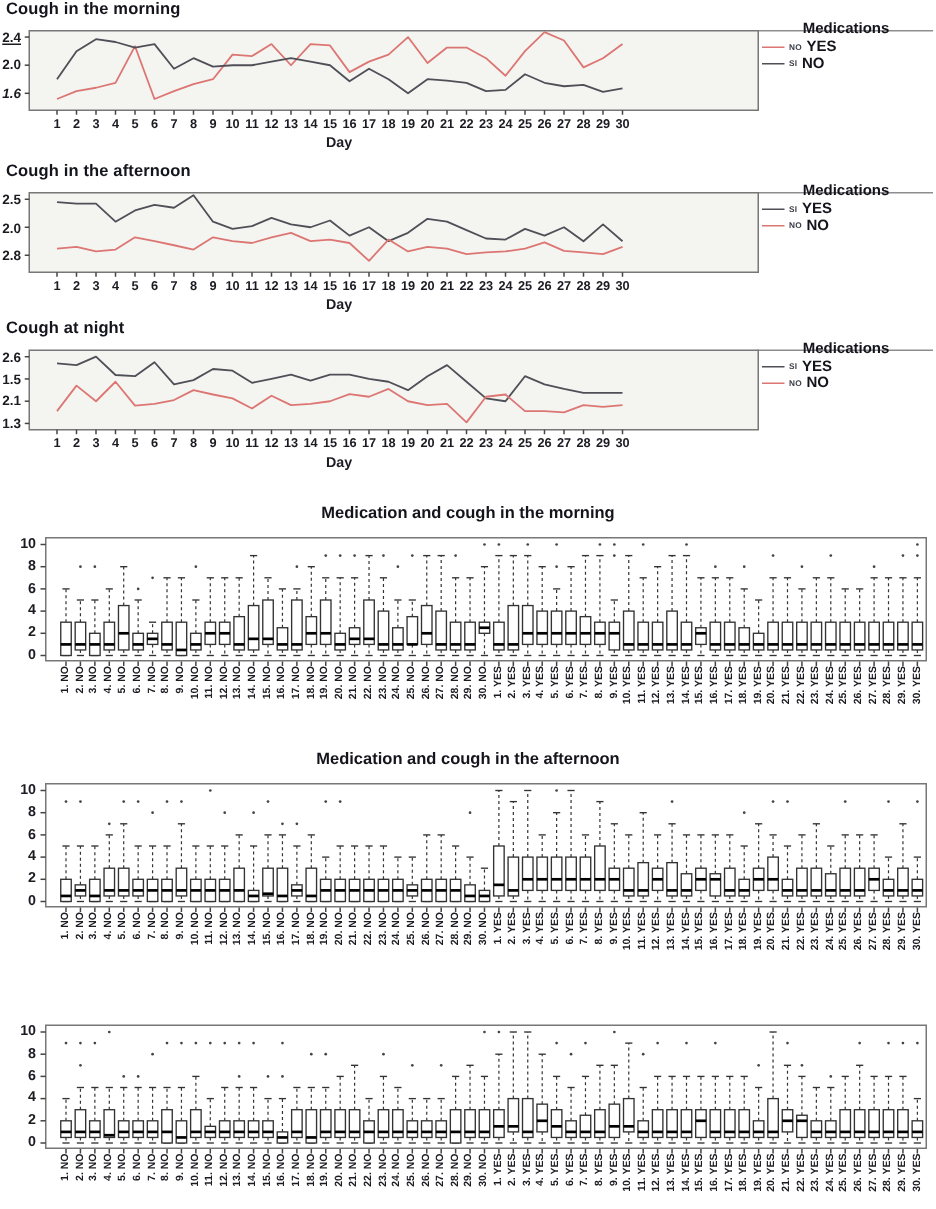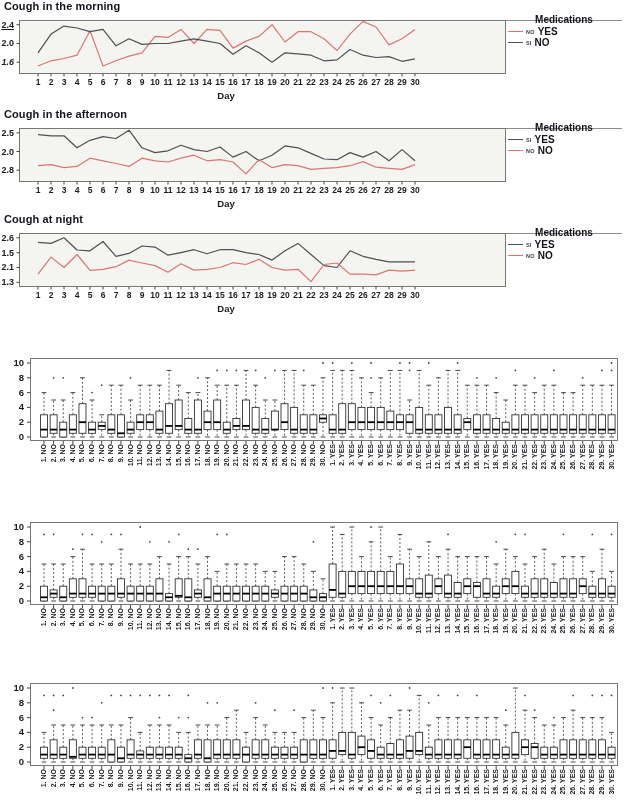--- a/index.html
+++ b/index.html
@@ -296,20 +296,21 @@
         <line x1="361" y1="53.5" x2="361" y2="56.5" stroke="#444"></line>
         <line x1="374" y1="53.5" x2="374" y2="56.5" stroke="#444"></line>
         <line x1="387" y1="53.5" x2="387" y2="56.5" stroke="#444"></line>
         <line x1="400" y1="53.5" x2="400" y2="56.5" stroke="#444"></line>
         <polyline points="23,9.3 36,10.4 49,4.8 62,17.0 75,17.8 88,8.5 101,23.3 114,20.4 127,13.0 140,14.1 153,22.2 166,19.6 179,16.7 192,20.8 205,16.7 218,16.7 231,19.6 244,21.5 257,27.1 270,17.8 283,10.4 296,21.5 309,32.6 322,34.5 335,17.8 348,23.3 361,26.3 374,28.9 387,28.9 400,28.9" fill="none" stroke="#4f4f57" stroke-width="1.2" stroke-linejoin="round"></polyline>
         <polyline points="23,41.1 36,24.1 49,34.5 62,21.5 75,37.4 88,36.3 101,33.7 114,27.1 127,30.0 140,32.6 153,39.3 166,30.8 179,37.1 192,36.3 205,34.5 218,29.7 231,31.5 244,26.3 257,34.5 270,37.1 283,36.3 296,48.6 309,31.5 322,30.0 335,41.1 348,41.1 361,41.9 374,37.1 387,38.2 400,37.1" fill="none" stroke="#dc7673" stroke-width="1.2" stroke-linejoin="round"></polyline>
       </svg>
     </section>
 
   <section class="bc" style="top:330px">
+    <div class="bct">Medication and cough in the morning</div>
   <div class="bytick" style="top: 27px;">10</div>
       <div class="bytick" style="top: 41.8px;">8</div>
       <div class="bytick" style="top: 56.6px;">6</div>
       <div class="bytick" style="top: 71.4px;">4</div>
       <div class="bytick" style="top: 86.2px;">2</div>
       <div class="bytick" style="top: 101px;">0</div>
       <div class="blabel" style="left: -4px; top: 114px;">1. NO</div>
       <div class="blabel" style="left: 5.62px; top: 114px;">2. NO</div>
       <div class="blabel" style="left: 15.24px; top: 114px;">3. NO</div>
       <div class="blabel" style="left: 24.86px; top: 114px;">4. NO</div>
@@ -946,20 +947,21 @@
           <line x1="583.18" y1="79" x2="587.9799999999999" y2="79" stroke="#333333" stroke-width="0.9"></line>
           <rect x="582.0799999999999" y="56.8" width="7" height="18.5" fill="#ffffff" stroke="#333333" stroke-width="0.9"></rect>
           <line x1="582.0799999999999" y1="71.6" x2="589.0799999999999" y2="71.6" stroke="#000" stroke-width="1.8"></line>
           <circle cx="585.5799999999999" cy="12.399999999999991" r="0.9" fill="#444"></circle>
           <circle cx="585.5799999999999" cy="5" r="0.9" fill="#444"></circle>
         </g>
       </svg>
     </section>
 
   <section class="bc" style="top:494px">
+    <div class="bct">Medication and cough in the afternoon</div>
   <div class="bytick" style="top: 27px;">10</div>
       <div class="bytick" style="top: 41.8px;">8</div>
       <div class="bytick" style="top: 56.6px;">6</div>
       <div class="bytick" style="top: 71.4px;">4</div>
       <div class="bytick" style="top: 86.2px;">2</div>
       <div class="bytick" style="top: 101px;">0</div>
       <div class="blabel" style="left: -4px; top: 114px;">1. NO</div>
       <div class="blabel" style="left: 5.62px; top: 114px;">2. NO</div>
       <div class="blabel" style="left: 15.24px; top: 114px;">3. NO</div>
       <div class="blabel" style="left: 24.86px; top: 114px;">4. NO</div>

